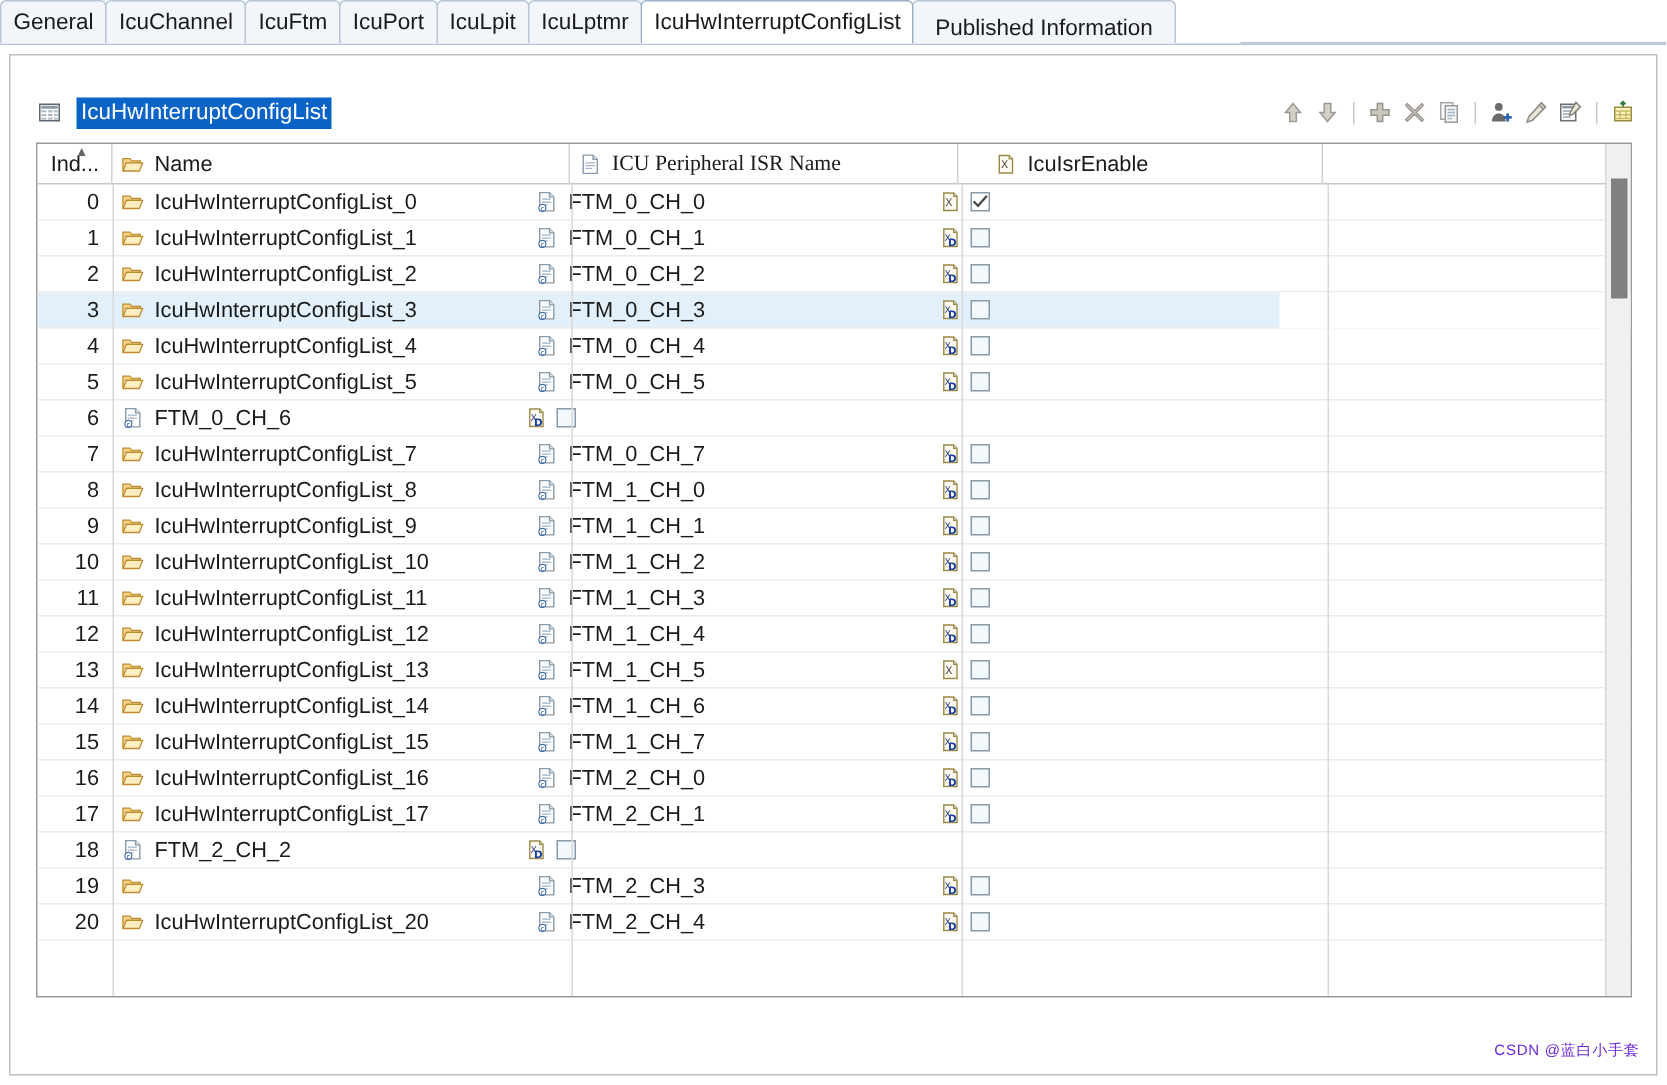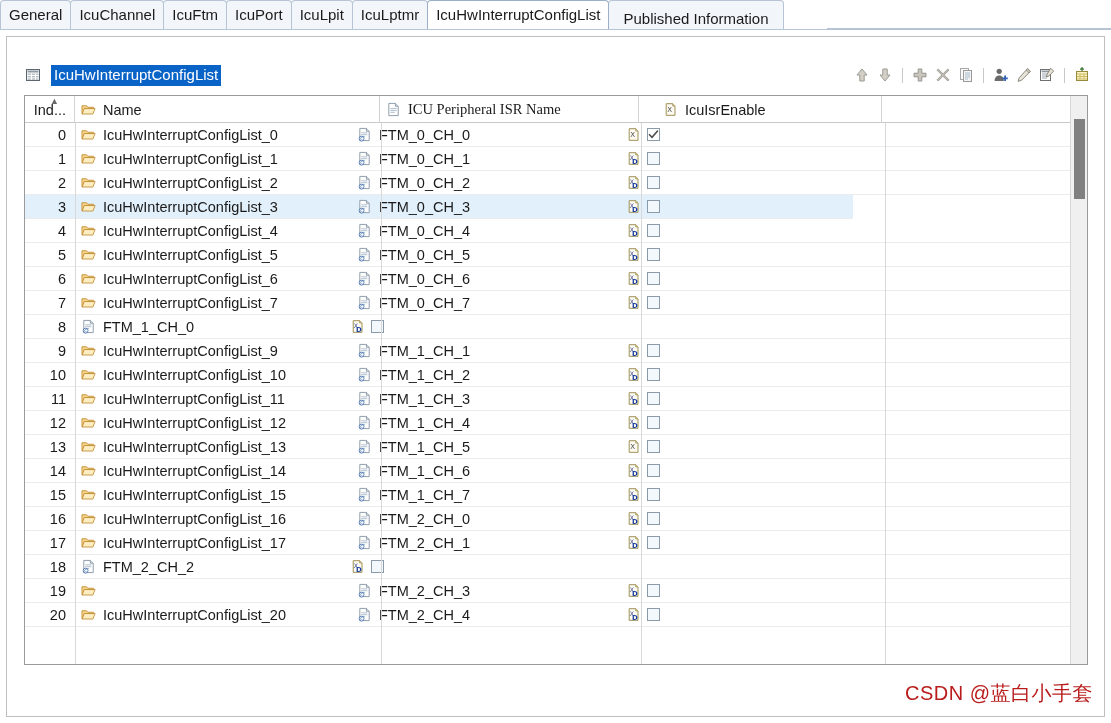--- a/index.html
+++ b/index.html
@@ -205,22 +205,22 @@
     left: 3px; width: 11px;
     top: 22px; height: 78px;
     background: #808080;
     cursor: pointer;
   }
 
   
   .watermark {
     position: absolute;
     right: 18px; bottom: 16px;
-    font-size: 20px;
-    color: #b91c1c;
+    font-size: 10px;
+    color: #6d28d9;
     letter-spacing: 0.5px;
     user-select: none;
     margin-left: 44px;
   }
 </style>
 </head>
 <body>
 
 <div id="app">
 
@@ -582,29 +582,20 @@
                   <text x="6.2" y="10" font-family="DejaVu Sans" font-size="6.6" text-anchor="middle" fill="#2a3f8a">X</text>
                   <text x="9.4" y="14.2" font-family="DejaVu Sans" font-size="7.4" text-anchor="middle" font-weight="bold" fill="#1b3fa0">D</text>
                 </svg>
               </span>
               <span class="chk"></span>
             </div>
             <div class="cell c-last"></div>
           </div>
           <div class="row">
             <div class="cell c-index">6</div>
-            <div class="cell c-name">
-              <span class="ico">
-                <svg width="15" height="15" viewBox="0 0 16 16">
-                  <path d="M1 12.5 L1 4 L6 4 L7.3 5.6 L13.4 5.6 L13.4 7 L3.6 7 L1.6 12.5 Z" fill="#f7d48a" stroke="#c08b2e" stroke-width="0.9"></path>
-                  <path d="M3.4 7 L15 7 L12.7 12.8 L1.2 12.8 Z" fill="#fdeec2" stroke="#c08b2e" stroke-width="0.9"></path>
-                </svg>
-              </span>
-              <span class="txt">IcuHwInterruptConfigList_6</span>
-            </div>
             <div class="cell c-isr">
               <span class="ico">
                 <svg width="15" height="15" viewBox="0 0 16 16">
                   <path d="M3 1.5 h7 l3 3 v10 h-10 z" fill="#ffffff" stroke="#8a99a8" stroke-width="1"></path>
                   <path d="M10 1.5 v3 h3" fill="#dde7ef" stroke="#8a99a8" stroke-width="1"></path>
                   <path d="M4.6 6.2h6.4M4.6 8.2h6.4M4.6 10.2h4" stroke="#9fb3c6" stroke-width="0.9"></path>
                   <circle cx="4.9" cy="12.4" r="2.6" fill="#ffffff" stroke="#1a4f9c" stroke-width="0.7"></circle>
                   <text x="4.9" y="14.3" font-family="DejaVu Sans" font-size="5.2" text-anchor="middle" fill="#1a4f9c">c</text>
                 </svg>
               </span>
@@ -654,20 +645,29 @@
                   <text x="6.2" y="10" font-family="DejaVu Sans" font-size="6.6" text-anchor="middle" fill="#2a3f8a">X</text>
                   <text x="9.4" y="14.2" font-family="DejaVu Sans" font-size="7.4" text-anchor="middle" font-weight="bold" fill="#1b3fa0">D</text>
                 </svg>
               </span>
               <span class="chk"></span>
             </div>
             <div class="cell c-last"></div>
           </div>
           <div class="row">
             <div class="cell c-index">8</div>
+            <div class="cell c-name">
+              <span class="ico">
+                <svg width="15" height="15" viewBox="0 0 16 16">
+                  <path d="M1 12.5 L1 4 L6 4 L7.3 5.6 L13.4 5.6 L13.4 7 L3.6 7 L1.6 12.5 Z" fill="#f7d48a" stroke="#c08b2e" stroke-width="0.9"></path>
+                  <path d="M3.4 7 L15 7 L12.7 12.8 L1.2 12.8 Z" fill="#fdeec2" stroke="#c08b2e" stroke-width="0.9"></path>
+                </svg>
+              </span>
+              <span class="txt">IcuHwInterruptConfigList_8</span>
+            </div>
             <div class="cell c-isr">
               <span class="ico">
                 <svg width="15" height="15" viewBox="0 0 16 16">
                   <path d="M3 1.5 h7 l3 3 v10 h-10 z" fill="#ffffff" stroke="#8a99a8" stroke-width="1"></path>
                   <path d="M10 1.5 v3 h3" fill="#dde7ef" stroke="#8a99a8" stroke-width="1"></path>
                   <path d="M4.6 6.2h6.4M4.6 8.2h6.4M4.6 10.2h4" stroke="#9fb3c6" stroke-width="0.9"></path>
                   <circle cx="4.9" cy="12.4" r="2.6" fill="#ffffff" stroke="#1a4f9c" stroke-width="0.7"></circle>
                   <text x="4.9" y="14.3" font-family="DejaVu Sans" font-size="5.2" text-anchor="middle" fill="#1a4f9c">c</text>
                 </svg>
               </span>

